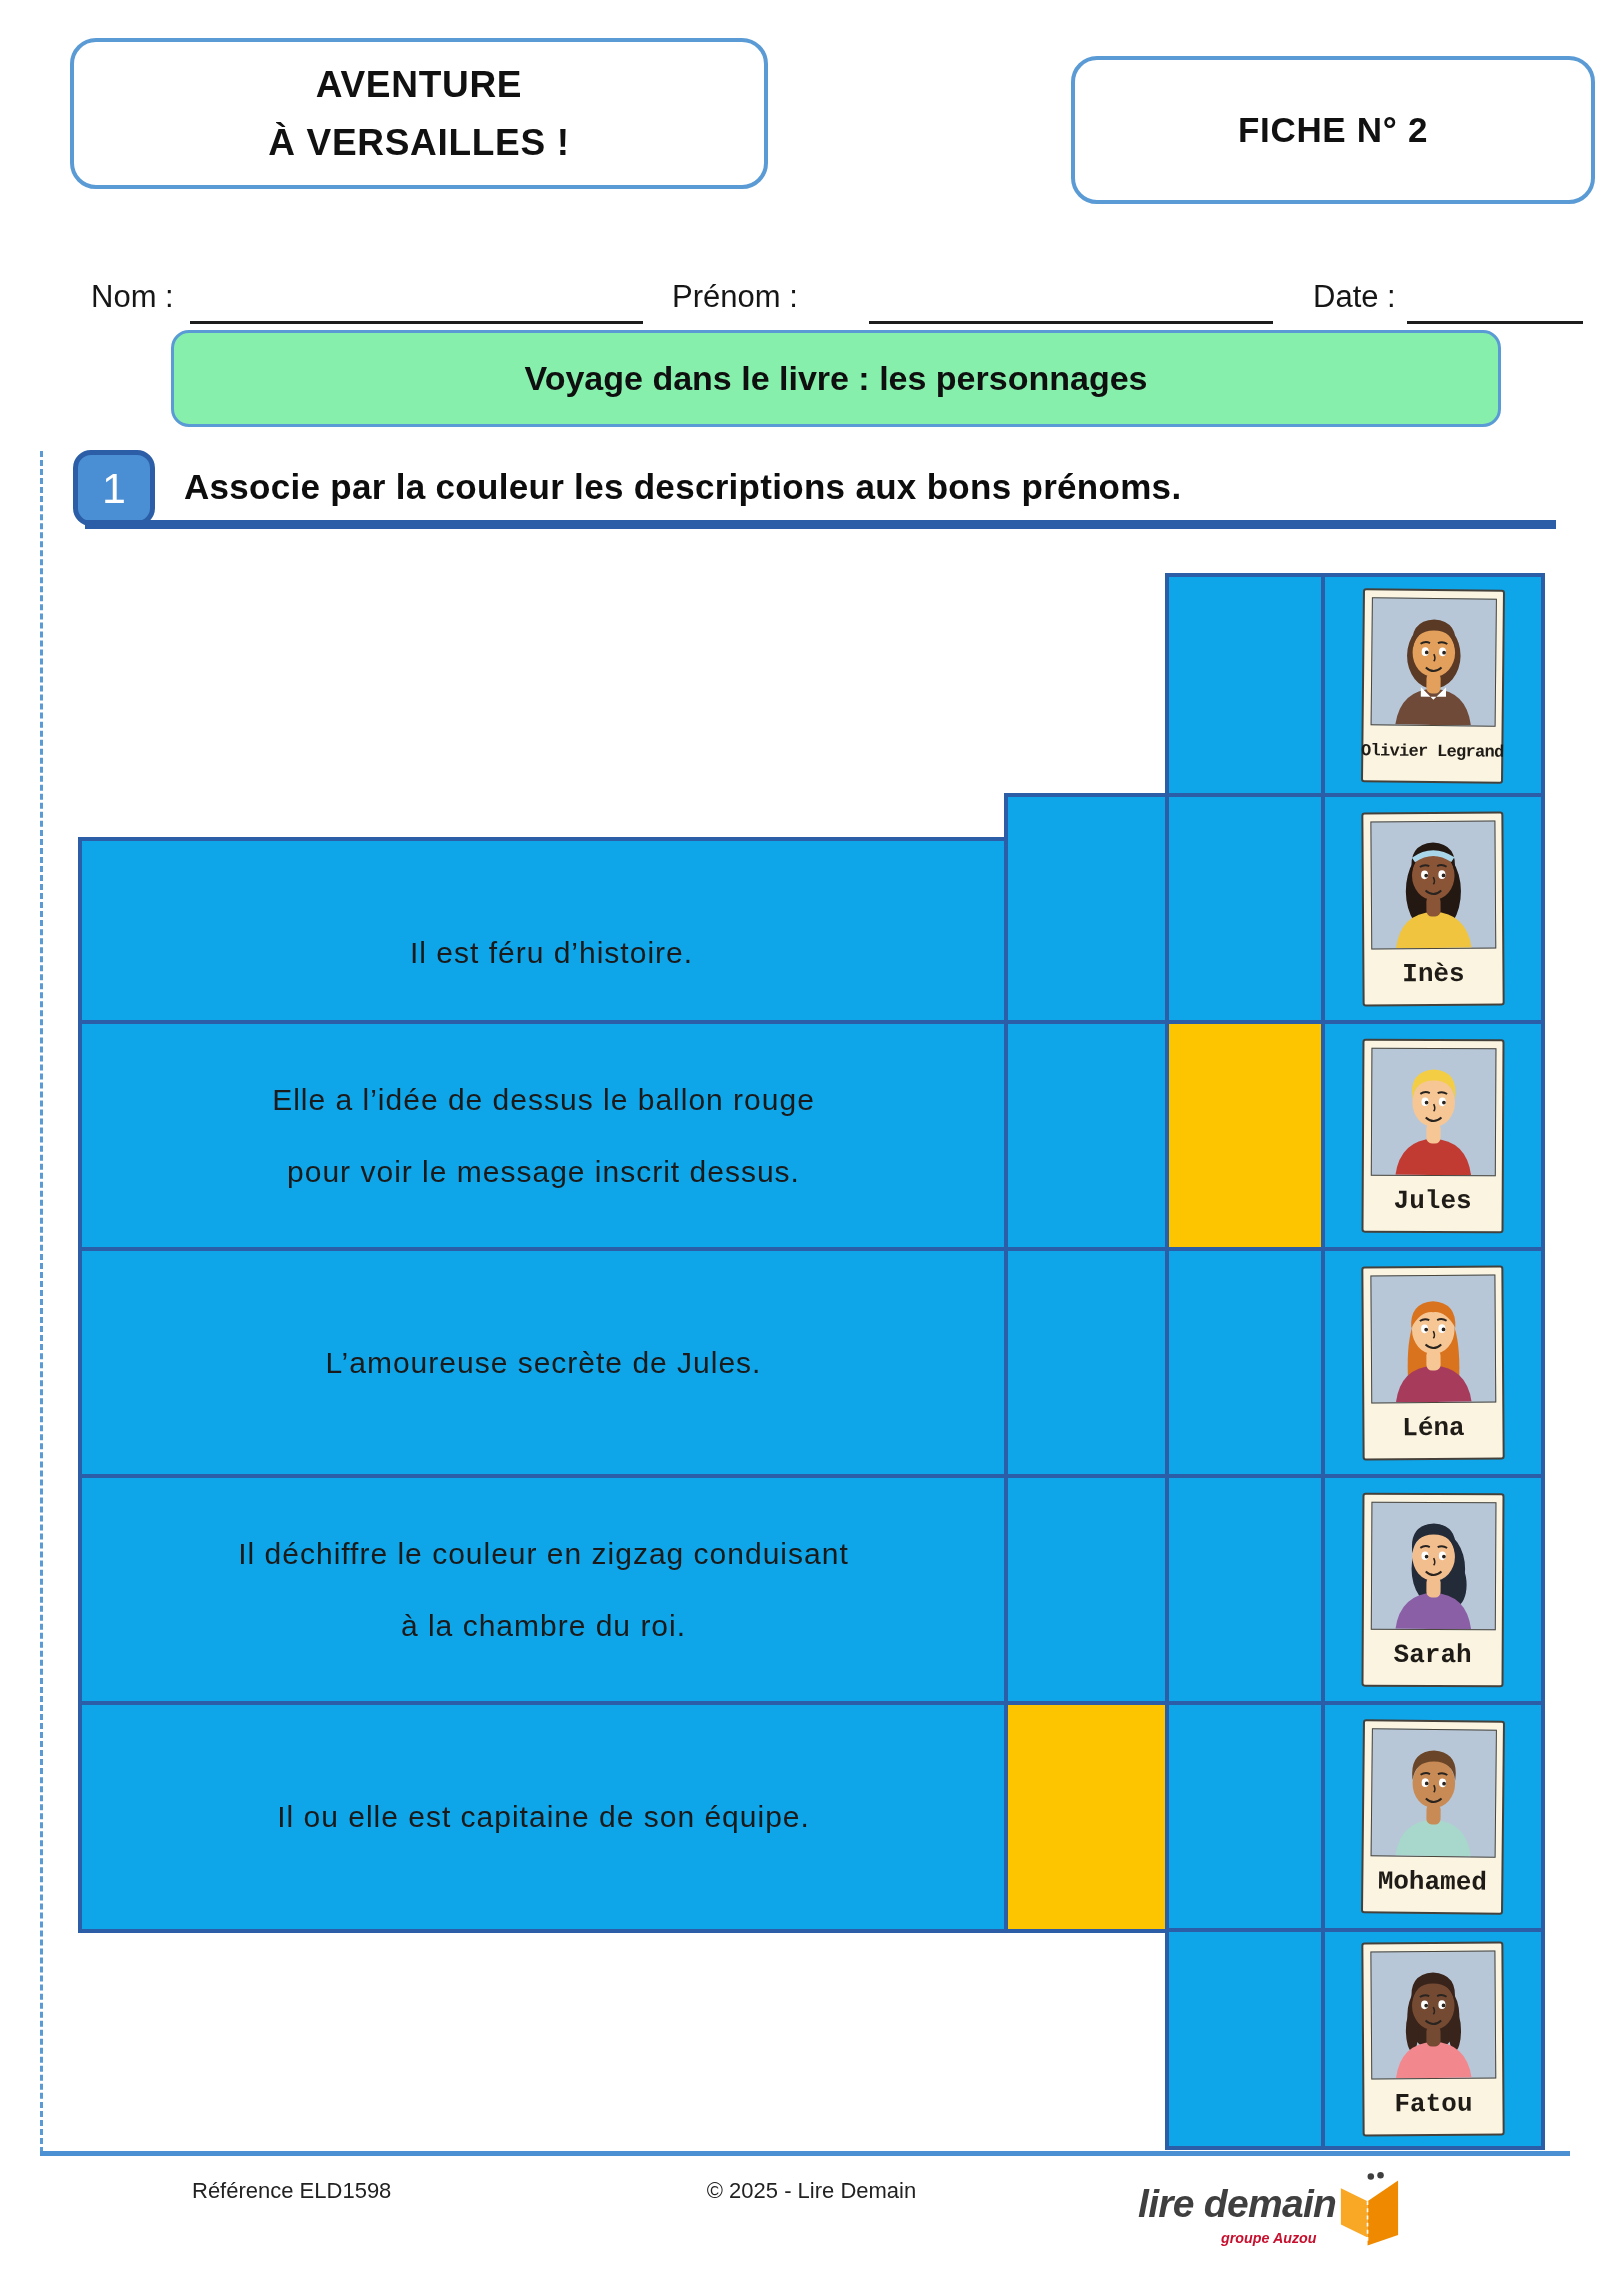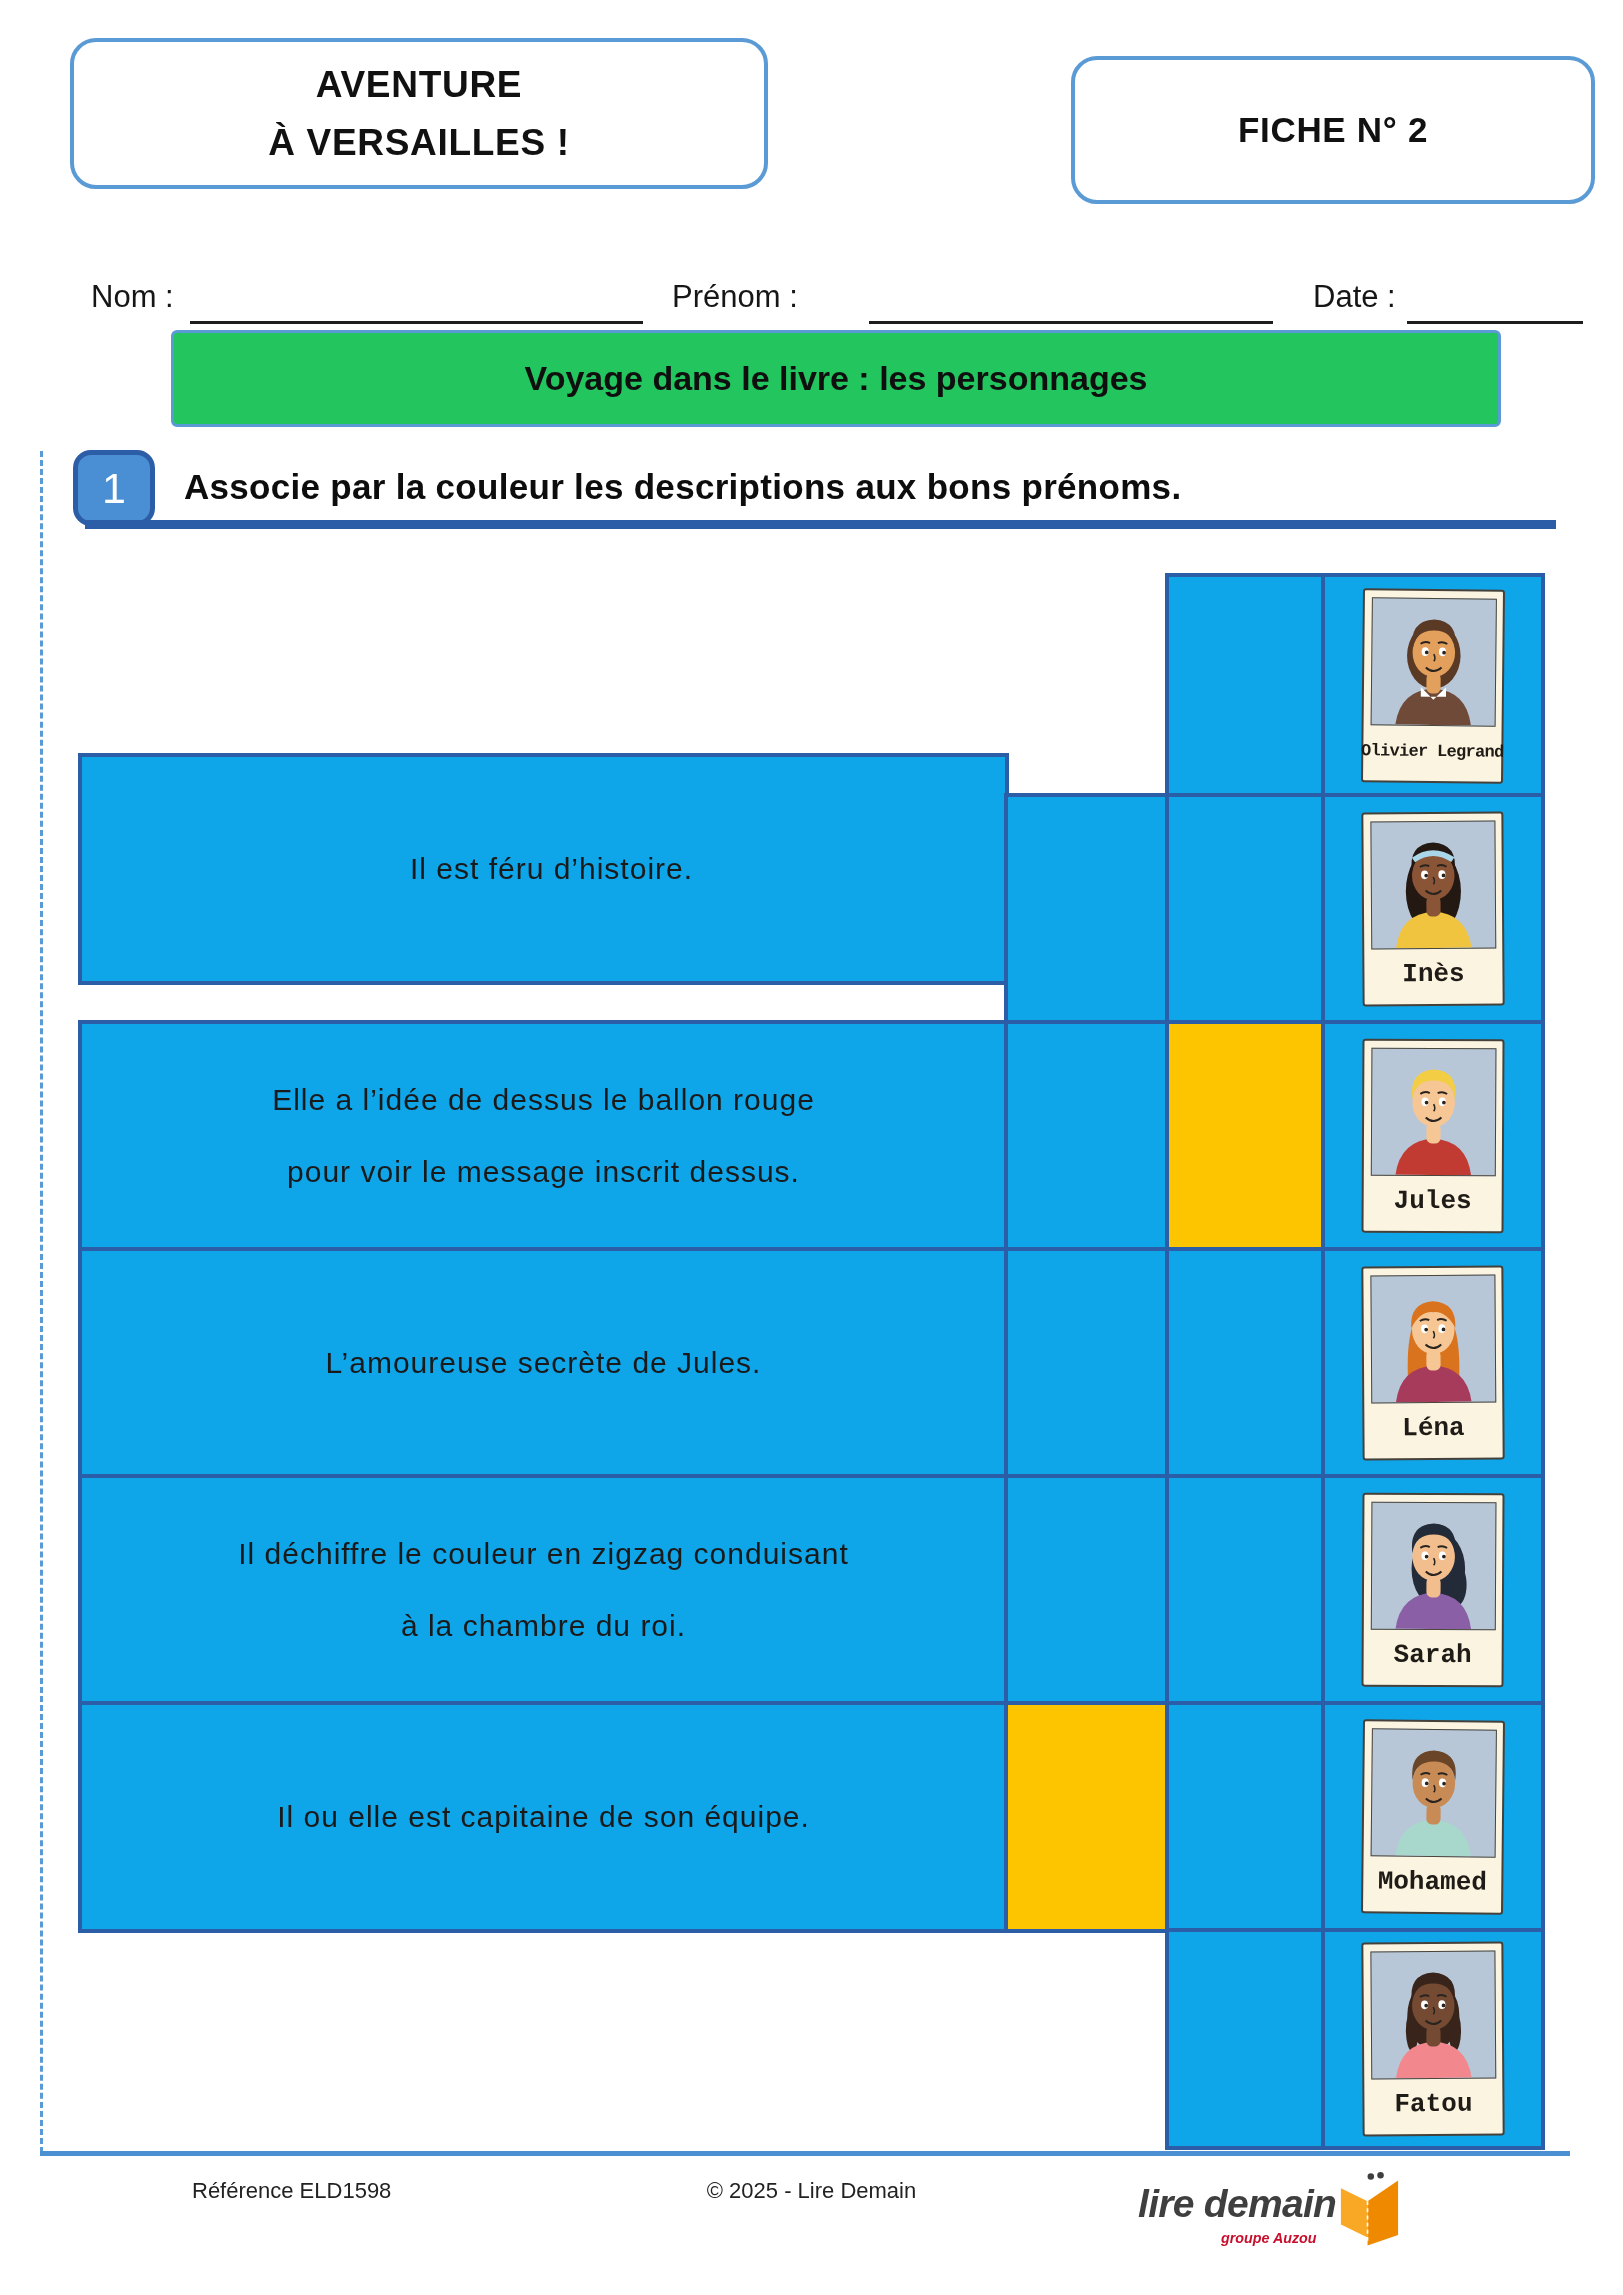--- a/index.html
+++ b/index.html
@@ -29,21 +29,21 @@
   }
   #box-aventure{left:70px;top:38px;width:690px;height:143px;}
   #box-fiche{left:1071px;top:56px;width:516px;height:140px;}
   #box-fiche .l{font-size:35px;}
   
   .field-label{position:absolute;top:279px;font-size:31px;font-stretch:condensed;color:#161616;}
   .field-line{position:absolute;top:282px;height:39px;border-bottom:3.9px solid #1d1d1d;}
   
   #title-box{
     position:absolute;left:171px;top:330px;width:1324px;height:91px;
-    border:3.9px solid var(--accent);border-radius:6px;background:#22c55e;
+    border:3.9px solid var(--accent);border-radius:18px;background:#86efac;
     display:flex;align-items:center;justify-content:center;
   }
   #title-box .t{font-size:34px;font-weight:bold;font-stretch:condensed;color:#0f0f0f;}
   
   #badge{
     position:absolute;left:73px;top:450px;width:82px;height:76px;box-sizing:border-box;
     background:var(--badge);border:5.2px solid var(--table-border);border-radius:18px;
     display:flex;align-items:center;justify-content:center;
     color:#fff;font-size:43px;font-weight:300;
   }
@@ -119,21 +119,21 @@
   </div>
 
   <div id="badge">
     <span>1</span>
   </div>
   <div id="instruction">Associe par la couleur les descriptions aux bons prénoms.</div>
   <div id="ex-bar"></div>
   <div id="left-dashed"></div>
   <div id="bottom-line"></div>
 
-  <div class="cell desc-cell" style="left:78px;top:753px;width:931px;height:232px;padding-left:16px;">
+  <div class="cell desc-cell" style="left:78px;top:837px;width:931px;height:232px;padding-left:16px;">
     <div>Il est féru d’histoire.</div>
   </div>
   <div class="cell desc-cell" style="left:78px;top:1020px;width:931px;height:232px;">
     <div>Elle a l’idée de dessus le ballon rouge</div>
     <div>pour voir le message inscrit dessus.</div>
   </div>
   <div class="cell desc-cell" style="left:78px;top:1247px;width:931px;height:232px;">
     <div>L’amoureuse secrète de Jules.</div>
   </div>
   <div class="cell desc-cell" style="left:78px;top:1474px;width:931px;height:232px;">

